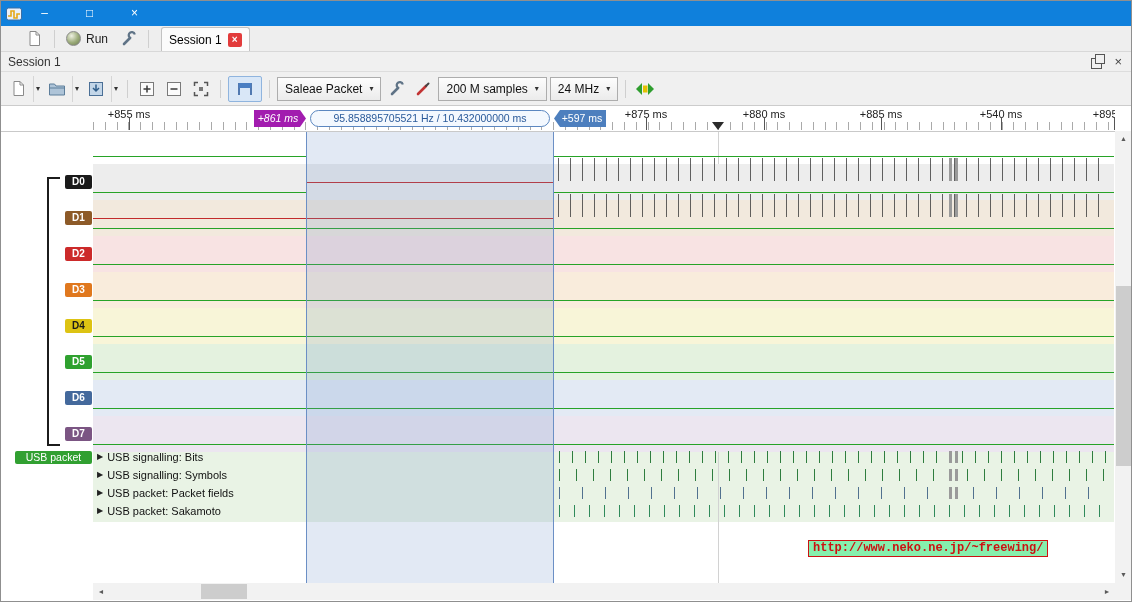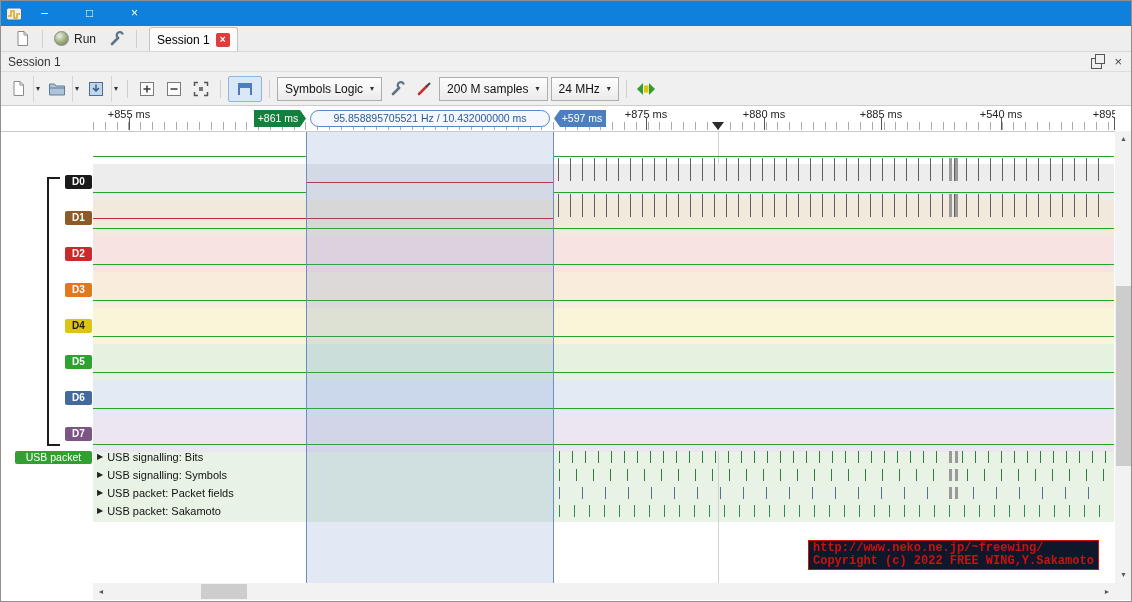--- a/index.html
+++ b/index.html
@@ -5,21 +5,21 @@
   html,body{margin:0;padding:0;background:#d6d6d6;}
   #window{position:relative;width:1132px;height:602px;box-sizing:border-box;background:#ffffff;
           border:1px solid #8f8f8f;overflow:hidden;font-family:"Liberation Sans",sans-serif;
           -webkit-font-smoothing:antialiased;}
   
   .titlebar{height:25px;background:#0f80dc;display:flex;align-items:center;color:#fff;}
   .app-icon{margin-left:5px;display:flex;align-items:center;}
   .title-text{font-size:13px;margin-left:6px;flex:1;white-space:nowrap;}
   .win-btn{width:45px;height:25px;text-align:center;line-height:25px;font-size:12px;color:#fff;cursor:default;}
   
-  .toolbar1{height:25px;background:#eeeeee;border-bottom:1px solid #d8d8d8;display:flex;align-items:center;padding-left:8px;gap:2px;}
+  .toolbar1{height:25px;background:#eeeeee;border-bottom:1px solid #d8d8d8;display:flex;align-items:center;padding-left:20px;gap:2px;}
   .tbtn{height:22px;border:none;background:transparent;display:flex;align-items:center;gap:5px;padding:0 5px;font-size:12px;color:#222;font-family:inherit;}
   .run-orb{width:13px;height:13px;border-radius:50%;background:radial-gradient(circle at 35% 30%,#eef0e2,#9aaa78 55%,#6d7c52);border:1px solid #8a8a8a;}
   .vsep{width:1px;height:18px;background:#cfcfcf;margin:0 4px;}
   .tab{height:23px;margin-left:6px;background:#fbfbfb;border:1px solid #c2c2c2;border-bottom:none;border-radius:3px 3px 0 0;display:flex;align-items:center;gap:6px;padding:0 7px;font-size:12px;align-self:flex-end;}
   .tab-close{width:14px;height:14px;background:#e23b3b;border-radius:2px;color:#fff;font-size:10px;line-height:14px;text-align:center;font-weight:bold;}
   
   .dockbar{height:19px;background:#f0f0f0;border-bottom:1px solid #dddddd;display:flex;align-items:center;padding:0 7px;font-size:12px;color:#333;}
   .dock-sp{flex:1;}
   .float-icon{width:9px;height:9px;border:1px solid #555;position:relative;margin-right:12px;margin-top:3px;}
   .float-icon::after{content:"";position:absolute;left:3px;top:-5px;width:8px;height:8px;border:1px solid #555;background:#f0f0f0;}
@@ -52,21 +52,21 @@
   .burst{position:absolute;background:#9a9a9a;z-index:2;}
   .region{position:absolute;left:305px;top:0;width:248px;height:452px;background:rgba(112,146,202,.20);border-left:1px solid #6b8fc5;border-right:1px solid #6b8fc5;box-sizing:border-box;z-index:3;}
   .chtag{position:absolute;left:64px;width:27px;height:14px;border-radius:2px;font-size:10px;font-weight:bold;text-align:center;line-height:14px;z-index:5;}
   .usbtag{position:absolute;left:14px;top:320px;width:77px;height:13px;border-radius:2px;color:#fff;font-size:10.5px;line-height:13px;text-align:center;z-index:5;}
   .reset{position:absolute;left:305px;top:319px;width:248px;height:14px;border-radius:7px;box-sizing:border-box;font-size:11px;line-height:12px;text-align:center;color:#111;z-index:4;}
   .bracket{position:absolute;left:46px;top:46px;width:11px;height:265px;border-left:2px solid #1c1c1c;border-top:2px solid #1c1c1c;border-bottom:2px solid #1c1c1c;z-index:4;}
   .decoder-row{position:absolute;left:96px;height:14px;display:flex;gap:4px;align-items:center;z-index:5;}
   .decoder-row .tri{font-size:8px;color:#222;line-height:14px;}
   .decoder-row .dlabel{font-size:11px;color:#111;line-height:14px;white-space:nowrap;}
   .dtickband{position:absolute;left:558px;width:550px;height:12px;z-index:2;}
-  .urlbox{position:absolute;left:807px;top:409px;padding:1px 4px;border:1px solid;background:#0f172a;
+  .urlbox{position:absolute;left:807px;top:409px;padding:1px 4px;border:1px solid;background:#86efac;
     font-family:"Liberation Mono",monospace;font-weight:bold;font-size:12px;line-height:13px;white-space:nowrap;z-index:6;}
   
   .vscroll{position:absolute;left:1114px;top:130px;width:17px;height:452px;background:#f2f2f2;z-index:7;}
   .sbtn{position:absolute;width:17px;height:16px;font-size:7px;color:#5a5a5a;text-align:center;line-height:16px;}
   .sbtn.bottom{bottom:0;}
   .vthumb{position:absolute;left:1px;top:155px;width:15px;height:180px;background:#cdcdcd;}
   .hscroll{position:absolute;left:92px;top:582px;width:1022px;height:17px;background:#f2f2f2;z-index:7;}
   .hbtn{position:absolute;width:16px;height:17px;font-size:7px;color:#5a5a5a;text-align:center;line-height:17px;}
   .hbtn.right{right:0;}
   .hthumb{position:absolute;top:1px;left:108px;width:46px;height:15px;background:#cdcdcd;}
@@ -166,21 +166,21 @@
     <div class="flags-btn">
       <svg width="20" height="16" viewBox="0 0 20 16">
           <path d="M4 2 v12" stroke="#2f5d9e" stroke-width="1.6"></path>
           <path d="M4 2 h6 v5 H4 z" fill="#4a7ec2"></path>
           <path d="M16 2 v12" stroke="#2f5d9e" stroke-width="1.6"></path>
           <path d="M16 2 h-6 v5 h6 z" fill="#4a7ec2"></path>
         </svg>
     </div>
     <div class="vsep"></div>
     <div class="combo">
-      <span>Symbols Logic</span>
+      <span>Saleae Packet</span>
       <span class="caret">▾</span>
     </div>
     <button class="ibtn">
       <svg width="17" height="17" viewBox="0 0 17 17">
           <path d="M4 14 L9.5 8.5" stroke="#5f7386" stroke-width="2.6" stroke-linecap="round"></path>
           <circle cx="11.8" cy="5.2" r="3.1" fill="none" stroke="#5f7386" stroke-width="2.2" stroke-dasharray="13 6" transform="rotate(100 11.8 5.2)"></circle>
         </svg>
     </button>
     <button class="ibtn">
       <svg width="17" height="17" viewBox="0 0 17 17">
@@ -202,21 +202,21 @@
           <polygon points="1,8 7,2 7,14" fill="#2f9e2f"></polygon>
           <rect x="8" y="4.5" width="4.5" height="7" fill="#e3c200"></rect>
           <polygon points="19,8 13,2 13,14" fill="#2f9e2f"></polygon>
         </svg>
     </button>
   </div>
 
   <div class="ruler">
     <div class="ruler-minor"></div>
     <div class="trigger"></div>
-    <div class="flag flag-l" style="background: #15803d;">+861 ms</div>
+    <div class="flag flag-l" style="background: #a21caf; font-style: italic;">+861 ms</div>
     <div class="range-pill">95.858895705521 Hz / 10.432000000 ms</div>
     <div class="flag flag-r" style="background: rgb(77, 127, 190);">+597 ms</div>
   <div class="ruler-label" style="left: 128px;">+855 ms</div>
       <div class="ruler-majortick" style="left: 128px;"></div>
       <div class="ruler-label" style="left: 645px;">+875 ms</div>
       <div class="ruler-majortick" style="left: 645px;"></div>
       <div class="ruler-label" style="left: 763px;">+880 ms</div>
       <div class="ruler-majortick" style="left: 763px;"></div>
       <div class="ruler-label" style="left: 880px;">+885 ms</div>
       <div class="ruler-majortick" style="left: 880px;"></div>
@@ -227,21 +227,20 @@
     </div>
 
   <div class="trace">
     <div class="decoder-bg"></div>
     <div class="vline"></div>
     <div class="region" style="border-left-color: rgb(107, 143, 197); border-right-color: rgb(107, 143, 197);"></div>
     <div class="usbtag" style="background: rgb(49, 160, 49);">USB packet</div>
     <div class="bracket"></div>
     <div class="urlbox" style="color: rgb(204, 17, 17); border-color: rgb(204, 17, 17);">
       <div>http://www.neko.ne.jp/~freewing/</div>
-      <div>Copyright (c) 2022 FREE WING,Y.Sakamoto</div>
     </div>
   <div class="band" style="top: 33px; left: 92px; width: 1021px; background: rgb(237, 237, 237);"></div>
       <div class="sline" style="top: 25px; left: 92px; width: 213px; background: rgb(39, 163, 39);"></div>
       <div class="sline" style="top: 25px; left: 553px; width: 560px; background: rgb(39, 163, 39);"></div>
       <div class="sline" style="top: 51px; left: 305px; width: 248px; background: rgb(194, 43, 43);"></div>
       <div class="tickband" style="top: 27px; left: 557px; width: 552px; height: 23px;"></div>
       <div class="burst" style="top: 27px; left: 948px; width: 3px; height: 23px;"></div>
       <div class="burst" style="top: 27px; left: 954px; width: 3px; height: 23px;"></div>
       <div class="chtag" style="top: 44px; background: rgb(26, 26, 26); color: rgb(255, 255, 255);">D0</div>
       <div class="band" style="top: 69px; left: 92px; width: 1021px; background: rgb(242, 233, 221);"></div>

